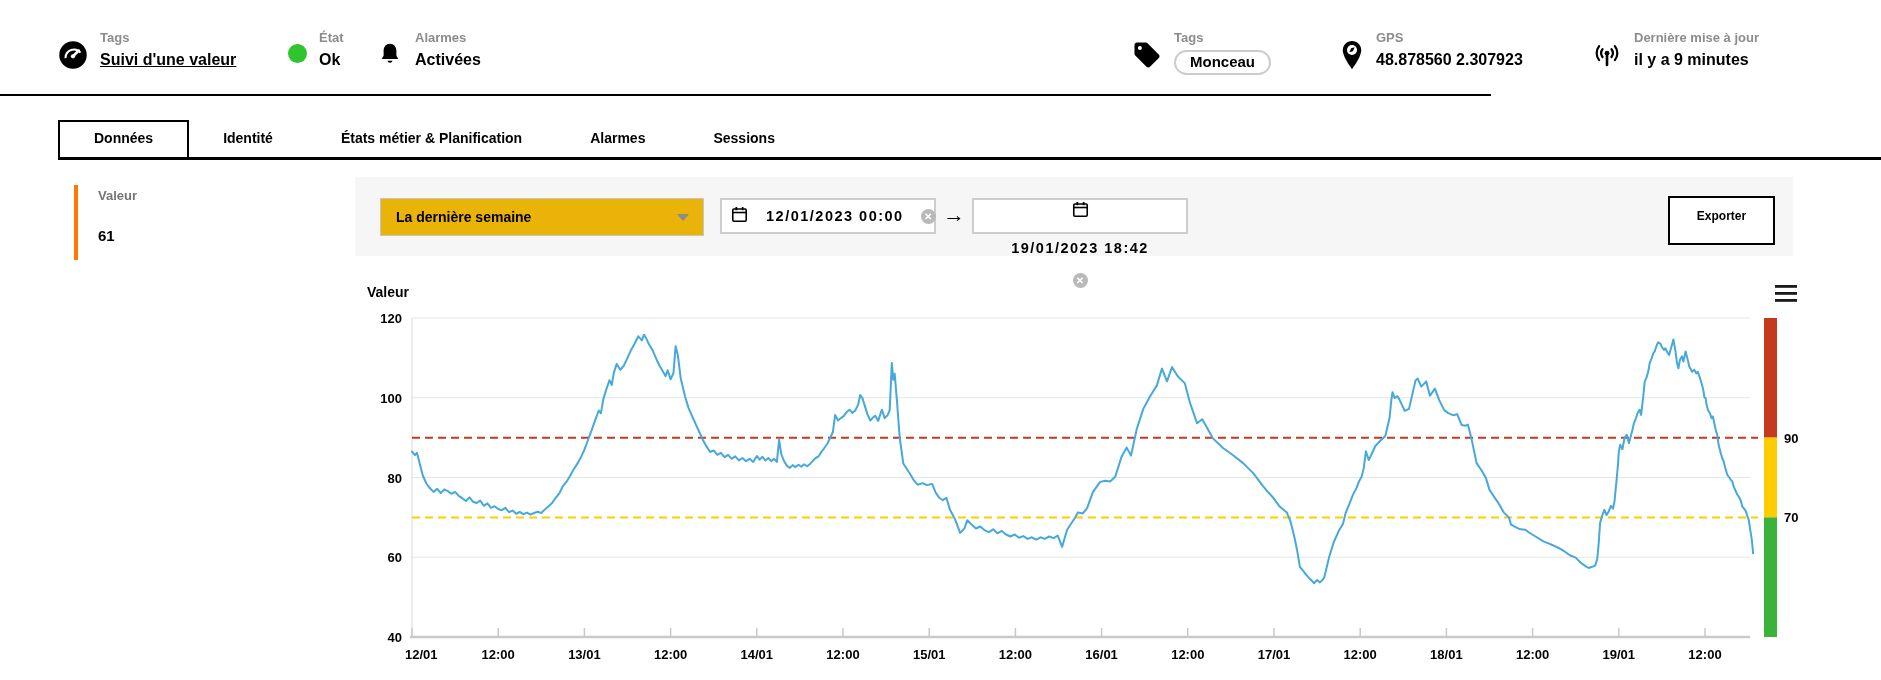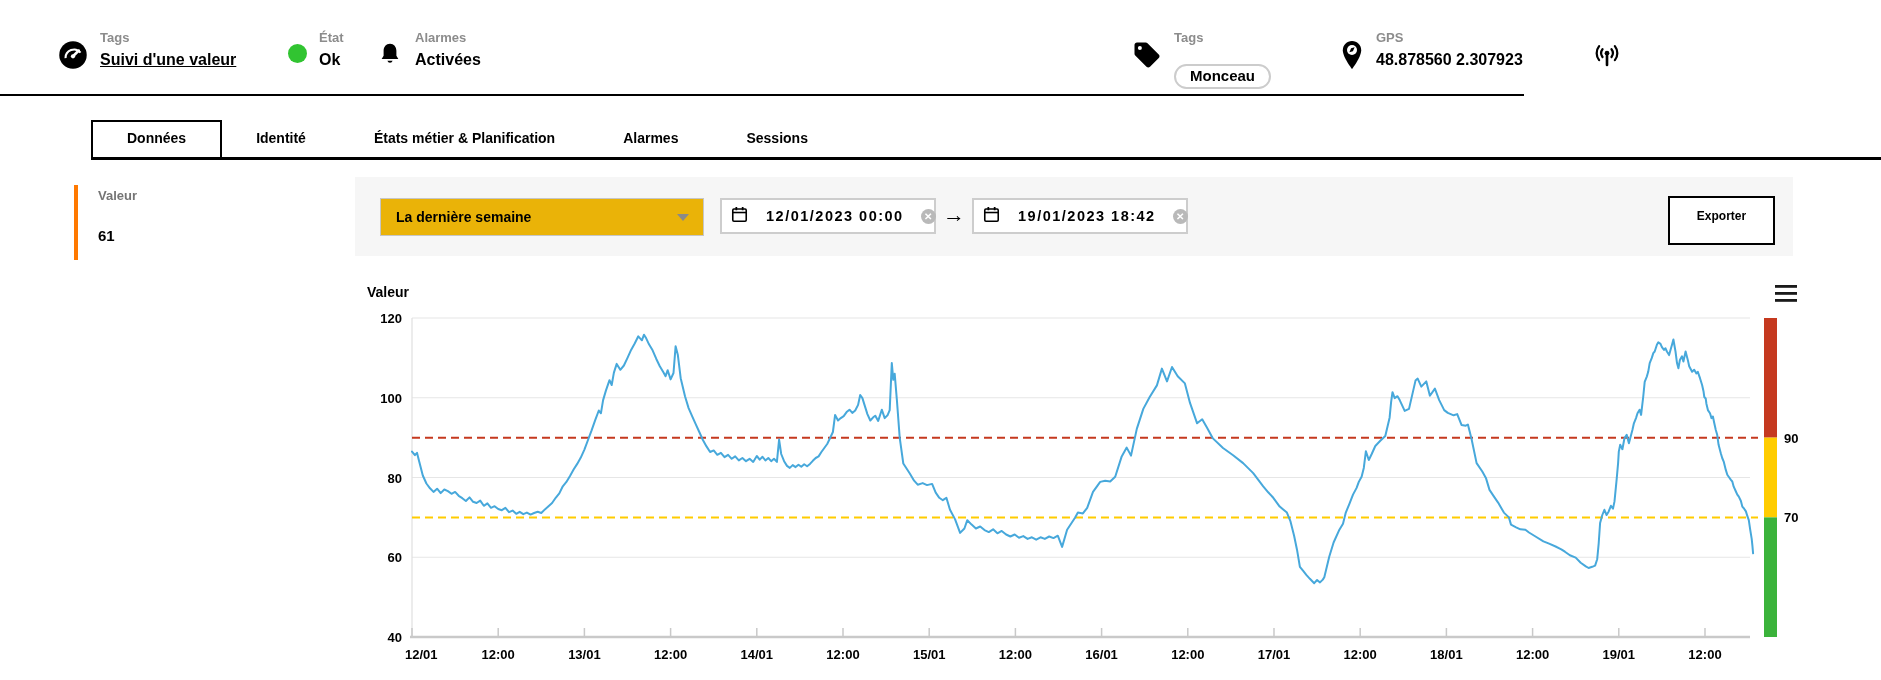--- a/index.html
+++ b/index.html
@@ -6,21 +6,21 @@
   body{width:1881px;height:680px;background:#fff;font-family:"Liberation Sans",sans-serif;color:#000;overflow:hidden;position:relative;}
   .hitem{position:absolute;top:30px;display:flex;align-items:flex-start;gap:12px;}
   .hicon{display:block;margin-top:10px;}
   .hicon svg{display:block;}
   .hlabel{font-size:13px;color:#8c8c8c;font-weight:bold;line-height:16px;}
   .hvalue{font-size:16px;font-weight:bold;line-height:22px;margin-top:3px;white-space:nowrap;}
   .hvalue.link{text-decoration:underline;cursor:pointer;}
   .pill{display:inline-block;border:2px solid #ccc;border-radius:15px;padding:1px 14px 3px 14px;font-size:15px;font-weight:bold;background:#fff;cursor:pointer;}
   .status-dot{width:19px;height:19px;border-radius:50%;background:#31c431;margin-top:14px;}
   
-  .tabs-wrap{position:absolute;left:0;top:94px;width:1491px;border-top:2px solid #000;padding-left:33px;}
+  .tabs-wrap{position:absolute;left:0;top:94px;width:1491px;border-top:2px solid #000;}
   .tabs-row{display:flex;align-items:flex-end;margin:24px 0 0 58px;border-bottom:3px solid #000;width:1823px;}
   .tab{font-size:14px;font-weight:bold;padding:0 34px;height:35px;line-height:33px;cursor:pointer;white-space:nowrap;}
   .tab.active{border:2px solid #000;border-bottom:none;background:#fff;}
   
   .metric{position:absolute;left:74px;top:185px;border-left:4px solid #ff7900;padding:3px 0 14px 20px;min-height:58px;}
   .metric-label{font-size:13px;color:#757575;font-weight:bold;}
   .metric-value{font-size:15px;font-weight:bold;margin-top:24px;}
   
   .filterbar{position:absolute;left:355px;top:177px;width:1438px;height:79px;background:#f6f6f6;}
   .select-box{position:absolute;left:25px;top:21px;width:322px;height:36px;background:#eab308;border:1px solid #c6c6c6;display:flex;align-items:center;cursor:pointer;}
@@ -76,21 +76,21 @@
 
 <div class="hitem" style="left:1132px;">
   <span class="hicon">
     <svg width="30" height="30" viewBox="0 0 24 24">
         <path d="M21.4 11.6l-9-9C12 2.2 11.5 2 11 2H4C2.9 2 2 2.9 2 4v7c0 .5.2 1 .6 1.4l9 9c.8.8 2 .8 2.8 0l7-7c.8-.8.8-2 0-2.8z" fill="#000"></path>
         <circle cx="6.3" cy="6.3" r="1.6" fill="#fff"></circle>
       </svg>
   </span>
   <div class="htxt">
     <div class="hlabel">Tags</div>
-    <div style="margin-top:18px;text-align:right;"><span class="pill">Monceau</span></div>
+    <div style="margin-top:4px;text-align:right;"><span class="pill">Monceau</span></div>
   </div>
 </div>
 
 <div class="hitem" style="left:1340px;">
   <span class="hicon">
     <svg width="24" height="30" viewBox="0 0 24 30">
         <path d="M12 1C6.9 1 2.8 5.1 2.8 10.2 2.8 17.2 12 29 12 29s9.2-11.8 9.2-18.8C21.2 5.1 17.1 1 12 1z" fill="#000"></path>
         <circle cx="12" cy="10" r="5" fill="#fff"></circle>
         <path d="M14.6 7.2l-1.7 4.1-3.5 1 1.7-4.1z" fill="#000"></path>
       </svg>
@@ -105,20 +105,24 @@
   <span class="hicon">
     <svg width="30" height="30" viewBox="0 0 24 24" fill="none" stroke="#000">
         <circle cx="12" cy="10.5" r="1.9" fill="#000" stroke="none"></circle>
         <path d="M12 12.5v7.5" stroke-width="2.1" stroke-linecap="round"></path>
         <path d="M8.4 7.4a5.2 5.2 0 0 0 0 6.2" stroke-width="1.8" stroke-linecap="round"></path>
         <path d="M15.6 7.4a5.2 5.2 0 0 1 0 6.2" stroke-width="1.8" stroke-linecap="round"></path>
         <path d="M5.7 4.9a9 9 0 0 0 0 11.2" stroke-width="1.8" stroke-linecap="round"></path>
         <path d="M18.3 4.9a9 9 0 0 1 0 11.2" stroke-width="1.8" stroke-linecap="round"></path>
       </svg>
   </span>
+  <div class="htxt">
+    <div class="hlabel">Dernière mise à jour</div>
+    <div class="hvalue">il y a 9 minutes</div>
+  </div>
 </div>
 
 <div class="tabs-wrap">
   <div class="tabs-row" id="tabs-row">
       <div class="tab active">Données</div>
       <div class="tab">Identité</div>
       <div class="tab">États métier &amp; Planification</div>
       <div class="tab">Alarmes</div>
       <div class="tab">Sessions</div>
     </div>
@@ -142,21 +146,21 @@
           <path d="M3.5 9.5h17" stroke="#000" stroke-width="2"></path>
           <path d="M8 2.6v4M16 2.6v4" stroke="#000" stroke-width="2.2"></path>
         </svg>
     </span>
     <span class="date-txt">12/01/2023  00:00</span>
     <span class="clear-icon">✕</span>
   </div>
 
   <span class="range-arrow">→</span>
 
-  <div class="date-box" style="left:617px;">
+  <div class="date-box" style="left:617px;flex-direction:column;">
     <span>
       <svg width="19" height="19" viewBox="0 0 24 24">
           <rect x="3.5" y="5" width="17" height="15.5" rx="1.5" fill="none" stroke="#000" stroke-width="2"></rect>
           <path d="M3.5 9.5h17" stroke="#000" stroke-width="2"></path>
           <path d="M8 2.6v4M16 2.6v4" stroke="#000" stroke-width="2.2"></path>
         </svg>
     </span>
     <span class="date-txt">19/01/2023  18:42</span>
     <span class="clear-icon">✕</span>
   </div>

